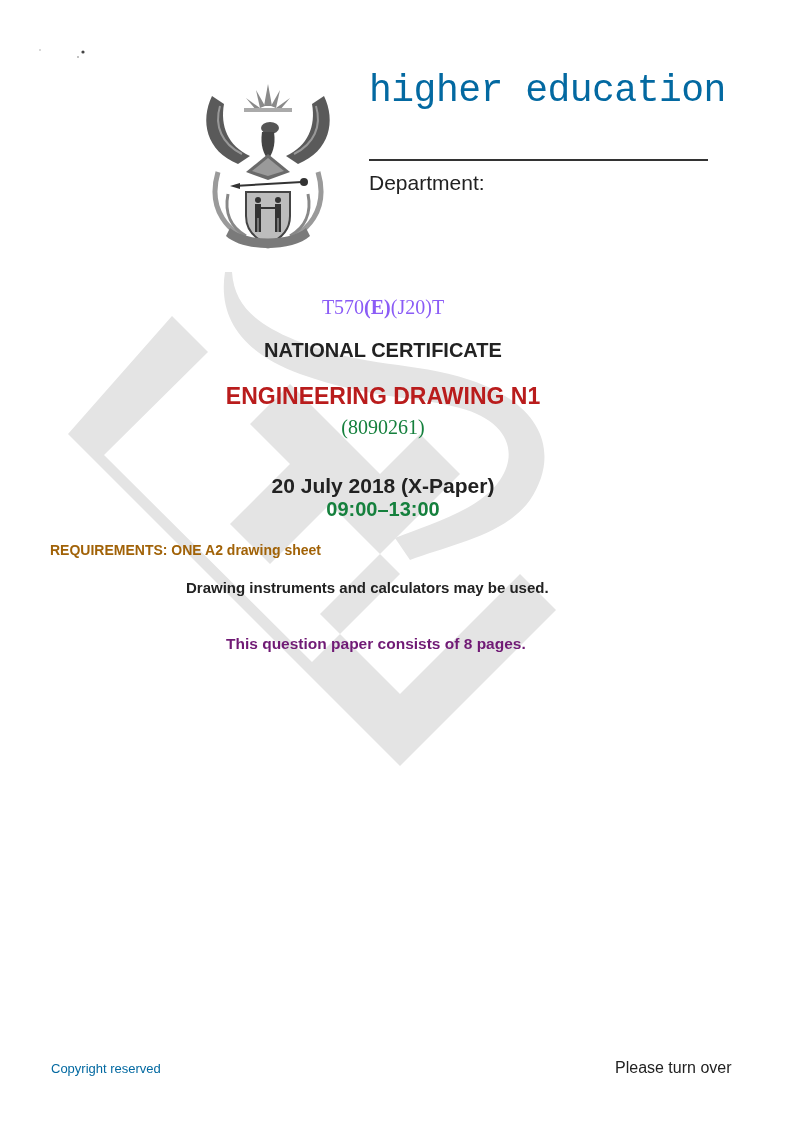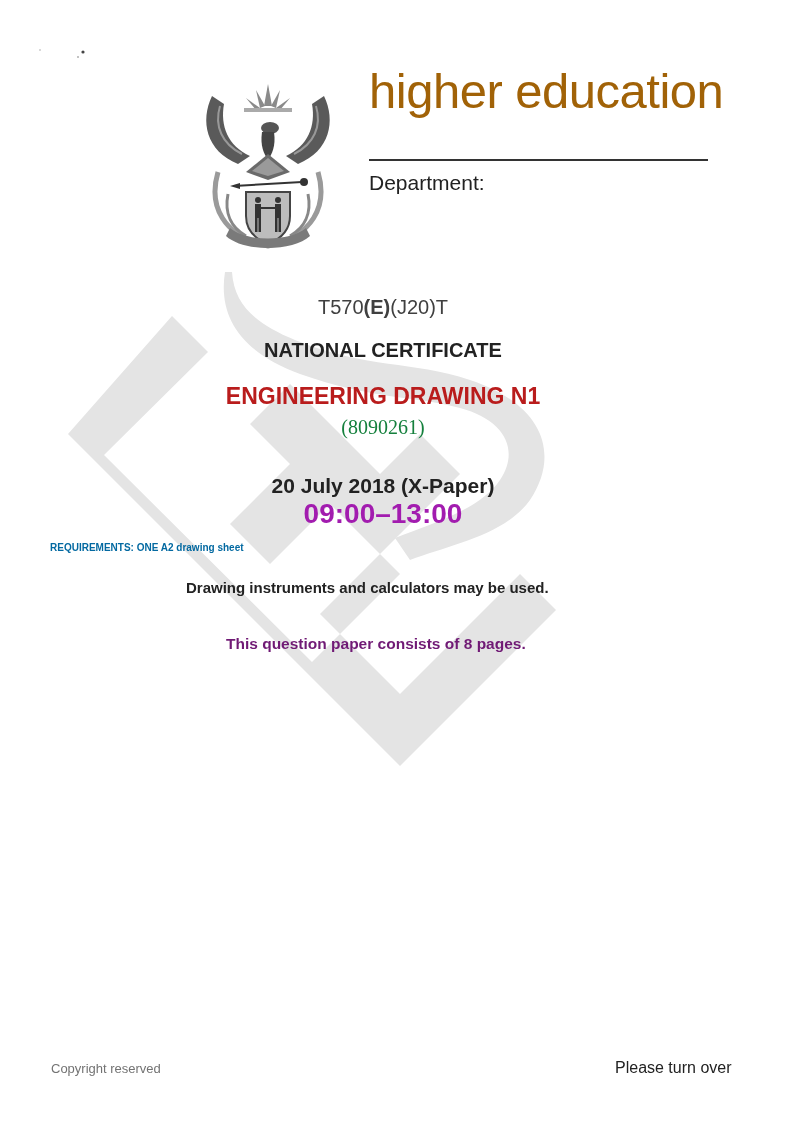--- a/index.html
+++ b/index.html
@@ -1,37 +1,37 @@
 <!DOCTYPE html>
 <html><head>
 <meta charset="utf-8">
 <style>
   html, body { margin: 0; padding: 0; background: #ffffff; }
   body { width: 800px; height: 1131px; position: relative; overflow: hidden; font-family: "Liberation Sans", sans-serif; color: #1a1a1a; }
   .watermark { position: absolute; left: 0; top: 0; width: 800px; height: 1131px; pointer-events: none; z-index: 0; }
   .crest { position: absolute; left: 198px; top: 76px; width: 140px; height: 180px; z-index: 1; }
   .brand { position: absolute; left: 369px; top: 72px; width: 345px; z-index: 1; }
-  .brand-line1 { font-family: Liberation Sans, sans-serif; font-size: 49px; line-height: 38px; color: #a16207; letter-spacing: -0.5px; white-space: nowrap; }
+  .brand-line1 { font-family: Liberation Mono, monospace; font-size: 38px; line-height: 38px; color: #0369a1; letter-spacing: -0.5px; white-space: nowrap; }
   .brand-line2 { font-family: "DejaVu Sans", sans-serif; font-size: 38px; line-height: 38px; color: #1e1e1e; letter-spacing: -0.5px; white-space: nowrap; }
   .brand-line2 .amp { color: #555; }
   .brand-rule { position: absolute; left: 369px; top: 159px; width: 339px; height: 2px; background: #333; z-index: 1; }
   .dept { position: absolute; left: 369px; top: 171px; z-index: 1; font-size: 21px; line-height: 24px; color: #222; white-space: nowrap; text-align: center; }
   .dept .bold { font-weight: bold; }
   .center { position: absolute; left: 0; width: 766px; text-align: center; z-index: 1; white-space: nowrap; }
-  .code { top: 296px; font-size: 20px; color: #404040; }
+  .code { top: 296px; font-size: 20px; color: #8b5cf6; font-family: Liberation Serif, serif; }
   .code b { font-weight: bold; }
   .cert { top: 339px; font-size: 20px; font-weight: bold; color: #222; }
   .subject { top: 383px; font-size: 23px; font-weight: bold; color: #b91c1c; }
   .subject-code { top: 416px; font-size: 20px; color: #15803d; font-family: Liberation Serif, serif; }
   .date { top: 474px; font-size: 21px; font-weight: bold; color: #222; }
-  .time { top: 498px; font-size: 28px; font-weight: bold; color: #a21caf; }
-  .req { position: absolute; left: 50px; top: 542px; font-size: 10px; font-weight: bold; color: #0369a1; z-index: 1; white-space: nowrap; }
+  .time { top: 498px; font-size: 20px; font-weight: bold; color: #15803d; }
+  .req { position: absolute; left: 50px; top: 542px; font-size: 14px; font-weight: bold; color: #a16207; z-index: 1; white-space: nowrap; }
   .instr { position: absolute; left: 186px; top: 579px; font-size: 15px; font-weight: bold; color: #222; z-index: 1; white-space: nowrap; }
   .pages { position: absolute; left: 226px; top: 635px; font-size: 15.5px; font-weight: bold; color: #701a75; z-index: 1; white-space: nowrap; }
-  .footer-left { position: absolute; left: 51px; top: 1061px; font-size: 13px; color: #737373; z-index: 1; }
+  .footer-left { position: absolute; left: 51px; top: 1061px; font-size: 13px; color: #0369a1; z-index: 1; }
   .footer-right { position: absolute; left: 615px; top: 1059px; font-size: 16px; color: #222; z-index: 1; }
   .specks { position: absolute; left: 30px; top: 44px; z-index: 1; }
 </style>
 </head>
 <body>
 
 <svg class="watermark" viewBox="0 0 800 1131" xmlns="http://www.w3.org/2000/svg">
   <g fill="#e4e4e4">
 
     <polygon points="172,316 208,352 104,455 312,662 400,574 330,504 270,564 230,524 290,464 250,424 290,384 380,474 420,434 460,474 320,614 400,694 520,574 556,610 400,766 68,434"></polygon>

